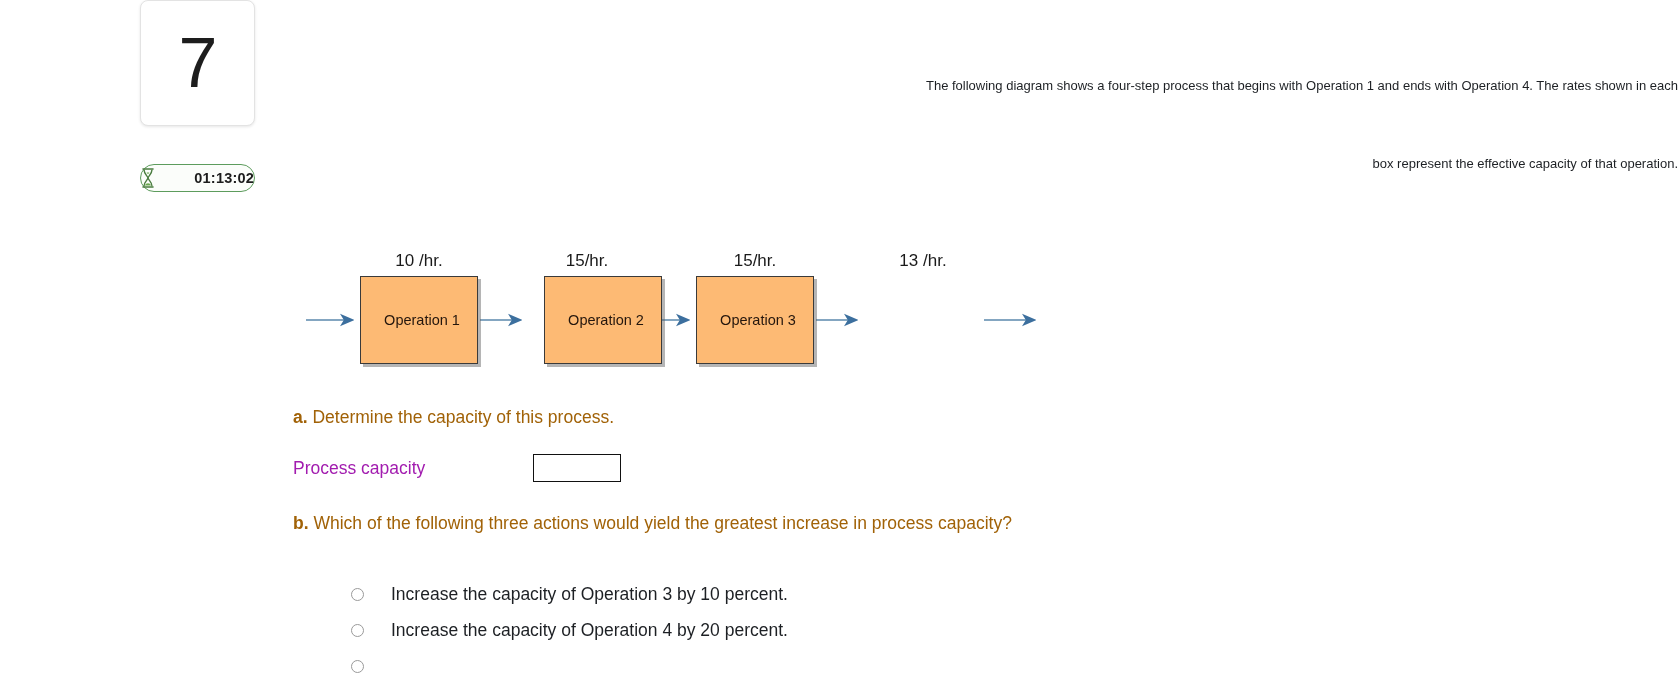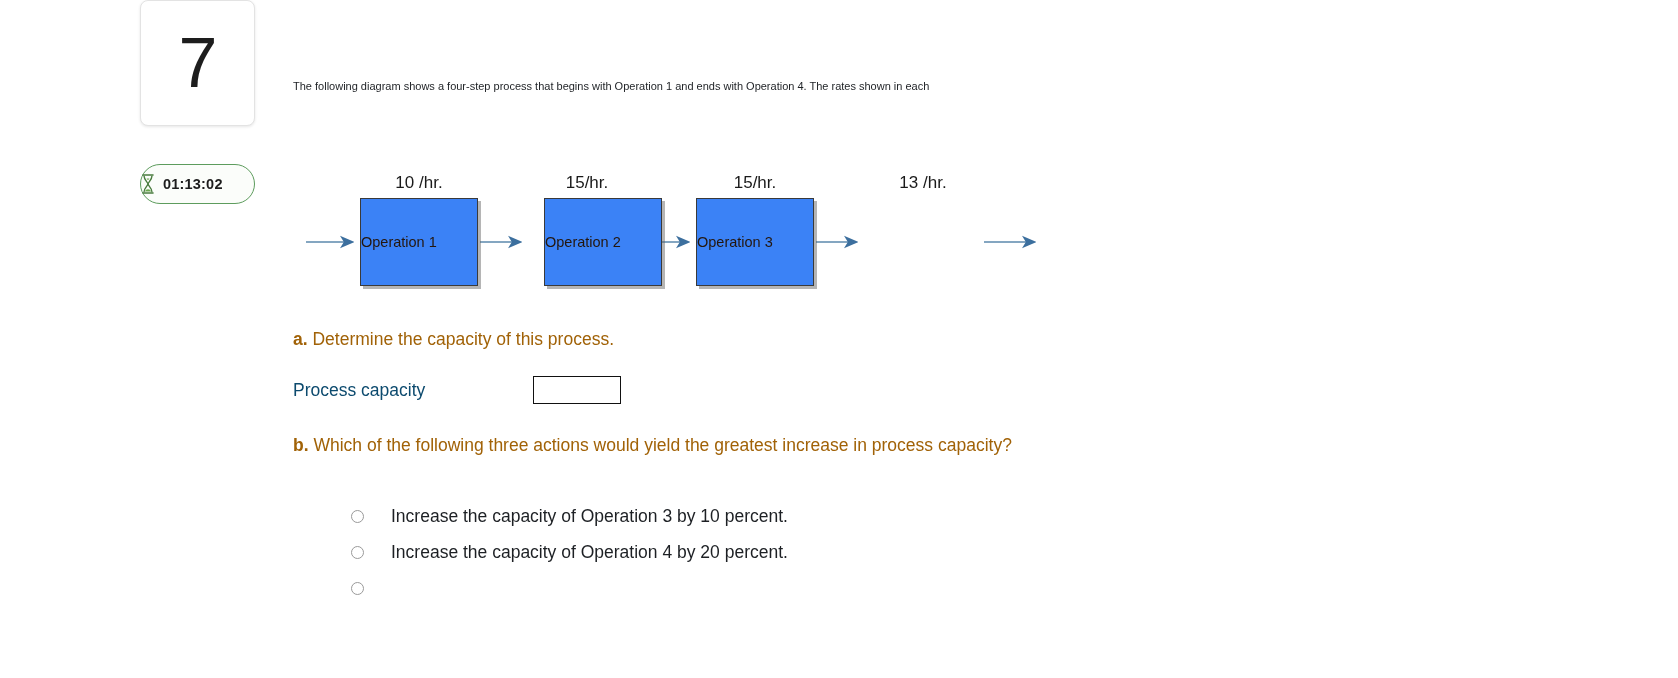--- a/index.html
+++ b/index.html
@@ -38,28 +38,28 @@
   .qnum-card span {
     font-size: 70px;
     font-weight: 300;
     color: #1d1d1d;
     line-height: 1;
     letter-spacing: -1px;
   }
   .timer-badge {
     margin-top: 38px;
     width: 115px;
-    height: 40px;
+    height: 28px;
     border: 1.5px solid #5d9c5d;
     border-radius: 22px;
     background: #fbfdfa;
     display: flex;
     align-items: center;
-    justify-content: flex-start;
-    gap: 8px;
+    justify-content: space-between;
+    gap: 20px;
   }
   .timer-badge .hourglass {
     display: inline-block;
     width: 14px;
     height: 20px;
     position: relative;
   }
   .timer-badge .hourglass svg { display: block; }
   .timer-badge .tlabel {
     font-size: 14.5px;
@@ -70,46 +70,48 @@
 
   
   .content {
     position: absolute;
     left: 293px;
     top: 0;
     width: 1385px;
   }
   .stem {
     margin-top: 21px;
-    font-size: 11px;
+    font-size: 13px;
     line-height: 26px;
     color: #1d2024;
     white-space: pre;
+    text-align: right;
   }
   .stem .line { display: block; }
 
   
   .diagram {
     position: relative;
     margin-top: 22px;
     margin-left: 5px;
     width: 760px;
     height: 115px;
   }
   .op-box {
     position: absolute;
     top: 25px;
     width: 118px;
     height: 88px;
-    background: #3b82f6;
+    background: #fdba74;
     border: 1.6px solid #3a3a3a;
     box-shadow: 3px 3px 0 0 rgba(90,90,90,0.45);
     display: flex;
     align-items: center;
-    justify-content: flex-start;
+    justify-content: center;
+    padding-left: 6px;
   }
   .op-box .op-label {
     font-size: 14.5px;
     color: #24160d;
     font-family: "Liberation Sans", sans-serif;
     white-space: nowrap;
   }
   .rate {
     position: absolute;
     top: 0px;
@@ -129,21 +131,21 @@
   }
   .part b { font-weight: 700; }
   .part-a { margin-top: 38px; }
   .cap-row {
     margin-top: 24px;
     display: flex;
     align-items: center;
   }
   .cap-label {
     font-size: 17.5px;
-    color: #0c4a6e;
+    color: #a21caf;
     width: 240px;
   }
   .cap-input {
     width: 88px;
     height: 28px;
     border: 1.3px solid #111111;
     background: #ffffff;
     font-family: "Liberation Sans", sans-serif;
     font-size: 15px;
     padding: 0 6px;
@@ -199,20 +201,21 @@
         </svg>
       </span>
       <span class="tlabel">01:13:02</span>
     </div>
   </div>
 
   <div class="content">
 
     <div class="stem">
       <span class="line">The following diagram shows a four-step process that begins with Operation 1 and ends with Operation 4. The rates shown in each</span>
+      <span class="line">box represent the effective capacity of that operation.</span>
     </div>
 
     <div class="diagram">
 
       <svg class="arrow-svg" width="760" height="115">
         <defs>
           <marker id="ah" markerWidth="9" markerHeight="9" refX="7.5" refY="4.5" orient="auto">
             <path d="M0,0.6 L9,4.5 L0,8.4 L2.4,4.5 Z" fill="#3c6f9e"></path>
           </marker>
         </defs>

